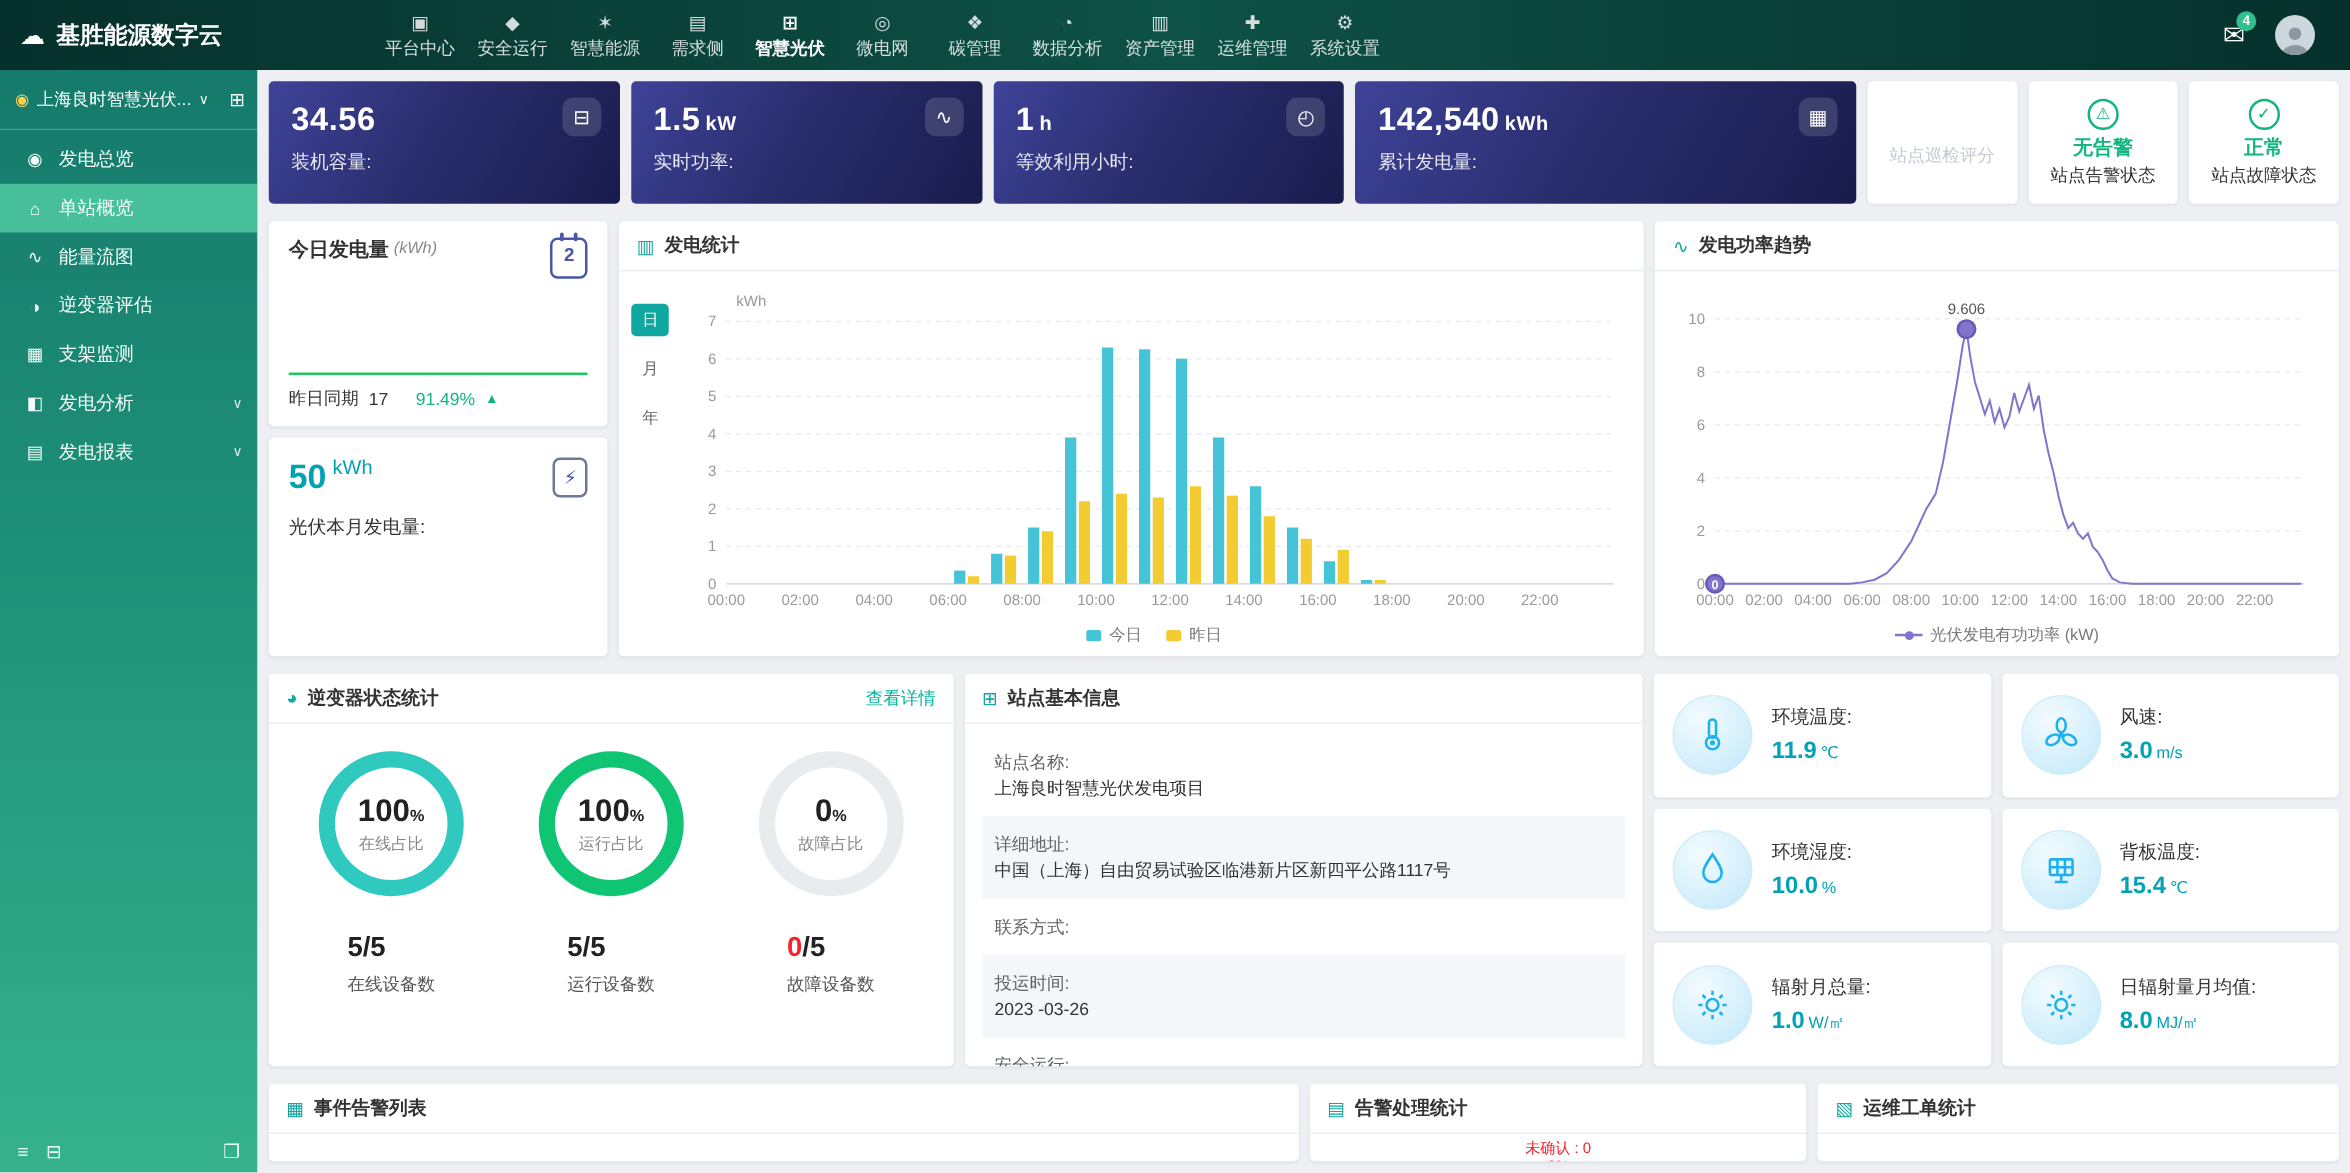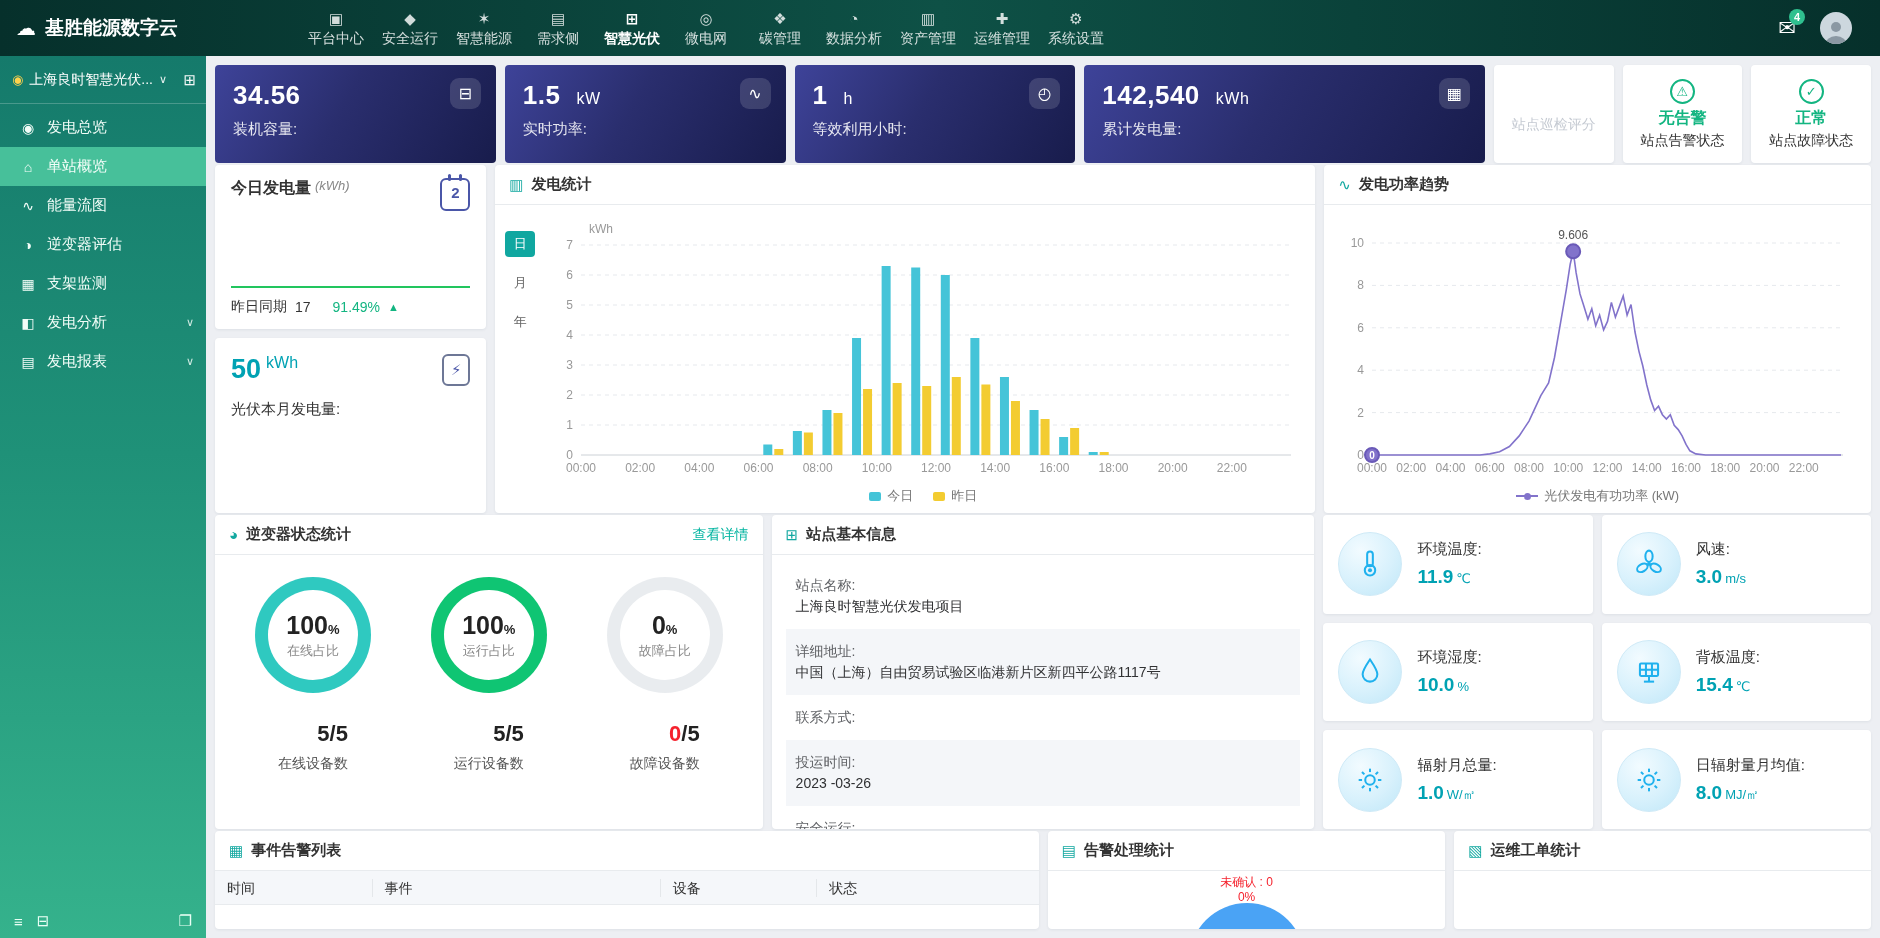--- a/index.html
+++ b/index.html
@@ -38,39 +38,39 @@
   .menu li .mico{font-size:14px;width:16px;text-align:center;}
   .menu li.active{background:#47c09a;}
   .menu li .chev{margin-left:auto;font-size:11px;opacity:.85;}
   .side-footer{position:absolute;bottom:0;left:0;right:0;height:34px;display:flex;align-items:center;
     gap:14px;padding:0 14px;font-size:15px;color:#eafff5;}
   .side-footer .right{margin-left:auto;}
   .side-footer span{cursor:pointer;}
 
   
   main{position:absolute;top:56px;left:206px;right:0;bottom:0;background:#edeff3;
-    padding:9px;overflow:hidden;display:flex;flex-direction:column;gap:2px;}
+    padding:9px;overflow:hidden;display:flex;flex-direction:column;gap:14px;}
   .row{display:flex;gap:9px;min-height:0;}
   .r1{flex:0 0 98px;}
   .r2{flex:0 0 348px;}
   .r3{flex:0 0 314px;}
   .r4{flex:1 1 auto;}
   .card{background:#fff;border-radius:4px;box-shadow:0 1px 3px rgba(20,40,60,.07);overflow:hidden;}
   .card-head{height:40px;flex:none;display:flex;align-items:center;gap:8px;padding:0 14px;
     border-bottom:1px solid #e8ebee;font-size:15px;color:#333;font-weight:bold;}
   .card-head .hico{color:#12a8a0;font-size:15px;font-weight:normal;}
   .card-head .spacer{flex:1;}
   .link{color:#00b4a0;font-size:14px;font-weight:normal;cursor:pointer;}
 
   
   .stat{flex:274 0 0;border-radius:4px;color:#fff;padding:15px 18px;position:relative;
     background:linear-gradient(120deg,#3e4399 0%,#2a2e6e 45%,#181c4c 100%);}
   .stat.wide{flex:408 0 0;}
   .stat .val{font-size:26px;font-weight:bold;letter-spacing:.5px;}
-  .stat .val .unit{font-size:16px;font-weight:normal;margin-left:16px;}
+  .stat .val .unit{font-size:16px;font-weight:bold;margin-left:4px;}
   .stat .lbl{font-size:15px;margin-top:9px;color:rgba(255,255,255,.88);}
   .stat .sic{position:absolute;top:13px;right:15px;width:31px;height:31px;border-radius:9px;
     background:rgba(255,255,255,.14);display:flex;align-items:center;justify-content:center;font-size:16px;}
   .status-card{flex:134 0 0;display:flex;flex-direction:column;align-items:center;justify-content:center;gap:3px;}
   .status-card .sico{width:25px;height:25px;border:2px solid #13b581;border-radius:50%;color:#13b581;
     display:flex;align-items:center;justify-content:center;font-size:13px;margin-bottom:1px;}
   .status-value{color:#13b581;font-size:16px;font-weight:bold;min-height:19px;}
   .status-label{color:#333;font-size:14px;}
   .status-card.muted .status-label{color:#c5cad2;}
 
@@ -116,21 +116,21 @@
 
   
   .inv-card{flex:460 0 0;display:flex;flex-direction:column;min-width:0;}
   .donut-row{display:flex;justify-content:space-around;margin-top:22px;padding:0 10px;}
   .donut{width:116px;height:116px;border-radius:50%;position:relative;}
   .donut .hole{position:absolute;inset:13px;background:#fff;border-radius:50%;}
   .donut .dtext{position:absolute;inset:0;display:flex;flex-direction:column;align-items:center;justify-content:center;z-index:2;}
   .dval{font-size:25px;font-weight:bold;color:#222;}
   .dval span{font-size:13px;font-weight:bold;}
   .dlbl{font-size:13px;color:#888;margin-top:2px;}
-  .count-row{display:flex;justify-content:space-around;margin-top:28px;text-align:right;padding:0 10px;}
+  .count-row{display:flex;justify-content:space-around;margin-top:28px;text-align:left;padding:0 10px;}
   .count-num{font-size:22px;font-weight:bold;color:#222;}
   .count-num .red{color:#f5222d;}
   .count-label{font-size:14px;color:#555;margin-top:8px;}
 
   .site-card{flex:456 0 0;display:flex;flex-direction:column;min-width:0;}
   .site-rows{padding:8px 14px;}
   .info-row{display:flex;padding:12px 10px;font-size:14px;line-height:1.5;flex-direction:column;}
   .info-row:nth-child(even){background:#f4f6f9;}
   .info-label{flex:0 0 37%;color:#606266;}
   .info-value{flex:1;color:#303133;}
@@ -641,26 +641,20 @@
           </div>
         </div>
     </div>
 
     <div class="row r4">
       <div class="card events-card">
         <div class="card-head">
           <span class="hico">▦</span>
           <span>事件告警列表</span>
         </div>
-        <div class="thead" id="event-cols">
-            <div class="th" style="flex: 0 0 19%;">时间</div>
-            <div class="th" style="flex: 0 0 35%;">事件</div>
-            <div class="th" style="flex: 0 0 19%;">设备</div>
-            <div class="th" style="flex: 0 0 27%;">状态</div>
-          </div>
       </div>
       <div class="card alarm-card">
         <div class="card-head">
           <span class="hico">▤</span>
           <span>告警处理统计</span>
         </div>
         <div class="alarm-body">
           <div class="annot">
             <div>未确认 : 0</div>
             <div>0%</div>

